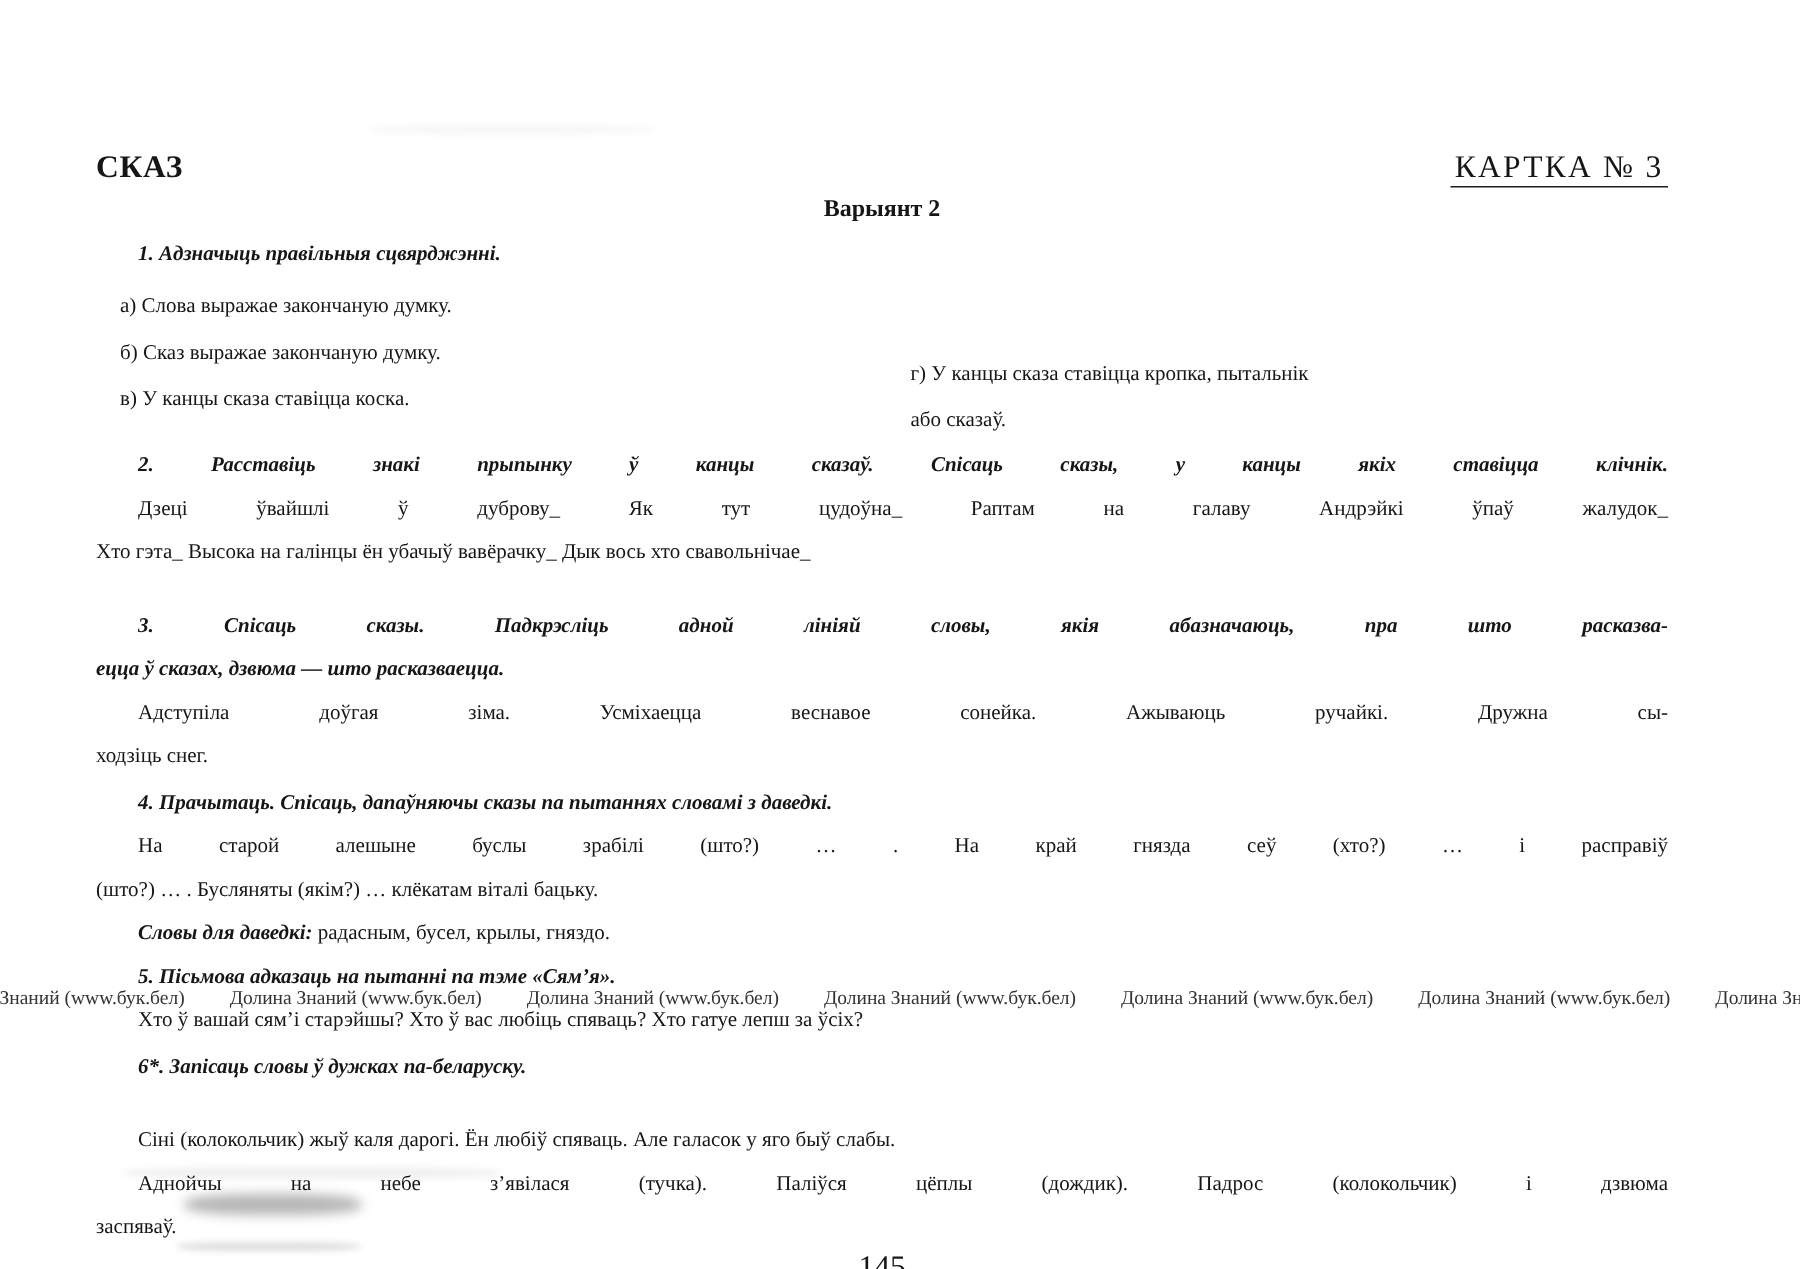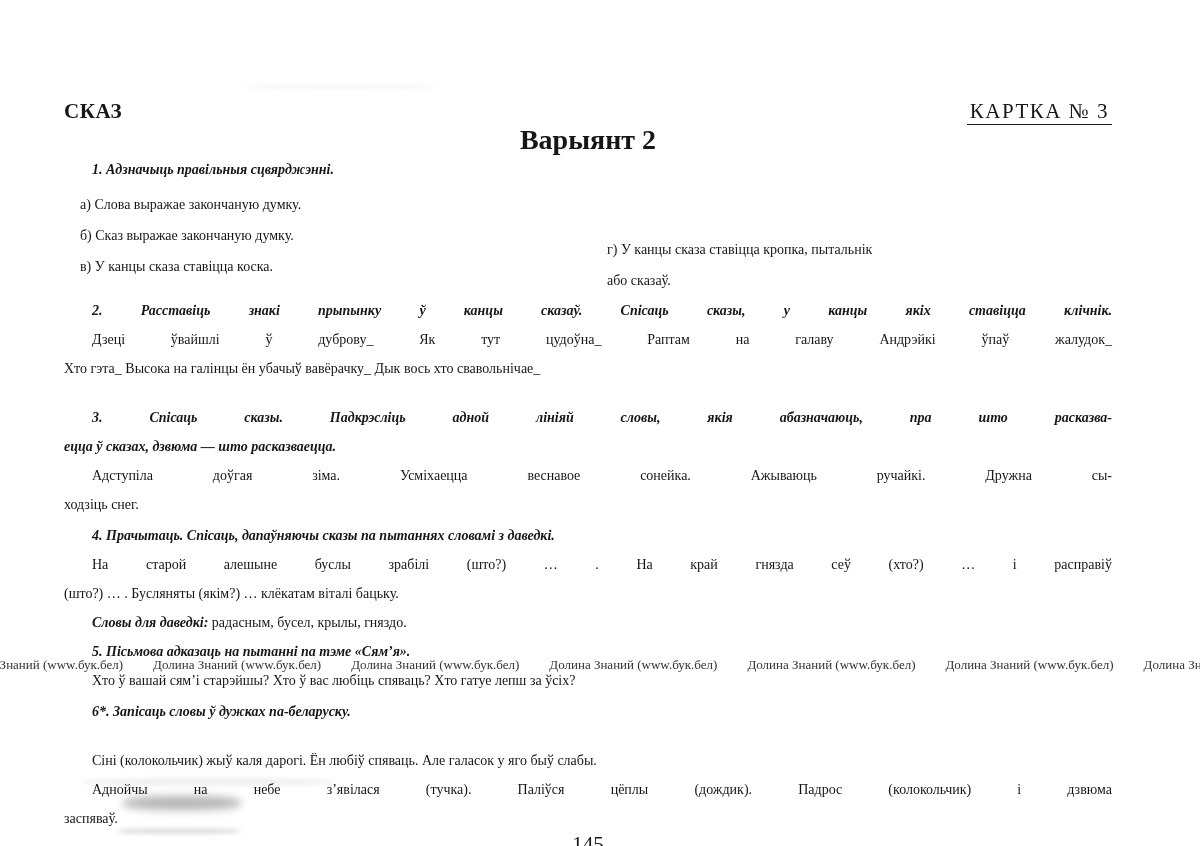--- a/index.html
+++ b/index.html
@@ -15,21 +15,21 @@
   .content {
     position:absolute;
     left:64px; top:100px;
     width:1048px;
     z-index:2;
   }
   .hdr { display:flex; justify-content:space-between; align-items:baseline;
          font-size:21px; line-height:22px; }
   .hdr .sec { font-weight:bold; letter-spacing:0.5px; }
   .hdr .card { letter-spacing:1.5px; border-bottom:1.4px solid #1c1c1c; padding:0 3px 2px 3px; }
-  .title { text-align:center; font-weight:bold; font-size:28px; line-height:30px; }
+  .title { text-align:center; font-weight:bold; font-size:16px; line-height:30px; }
 
   .ln { display:block; font-size:14px; line-height:29px; }
   .ln.bi { font-weight:bold; font-style:italic; }
   .ln.ind { text-indent:28px; }
   .ln.fill { text-align:justify; text-align-last:justify; -moz-text-align-last:justify; }
   .mt2 { margin-top:2px; }
   .mt4 { margin-top:20px; }
 
   .cols { display:flex; margin-top:5px; }
   .col-l { width:543px; }

